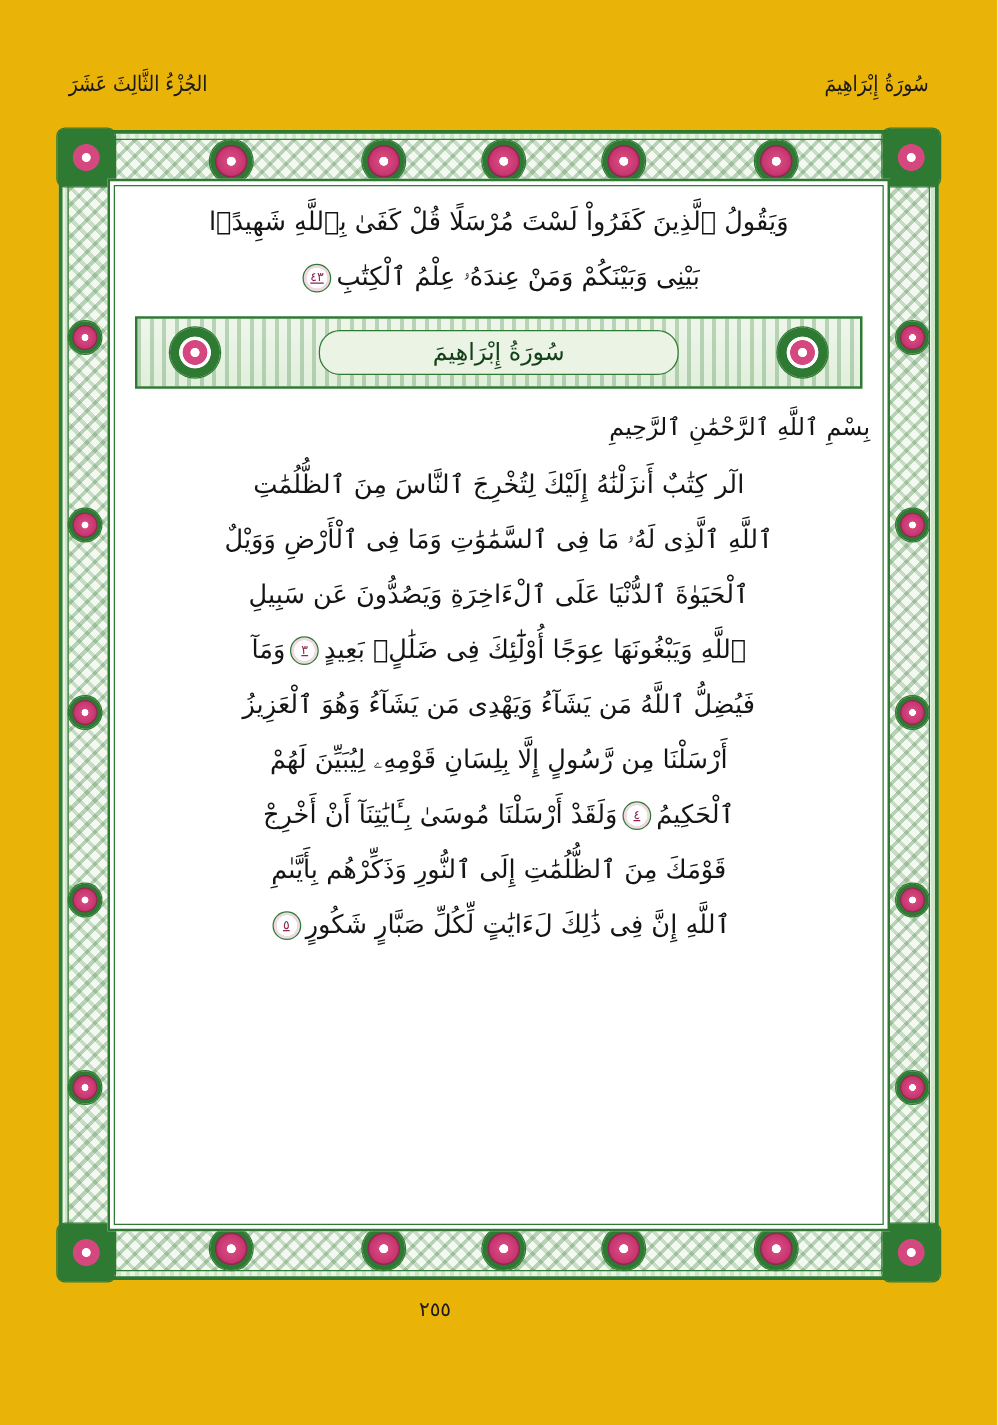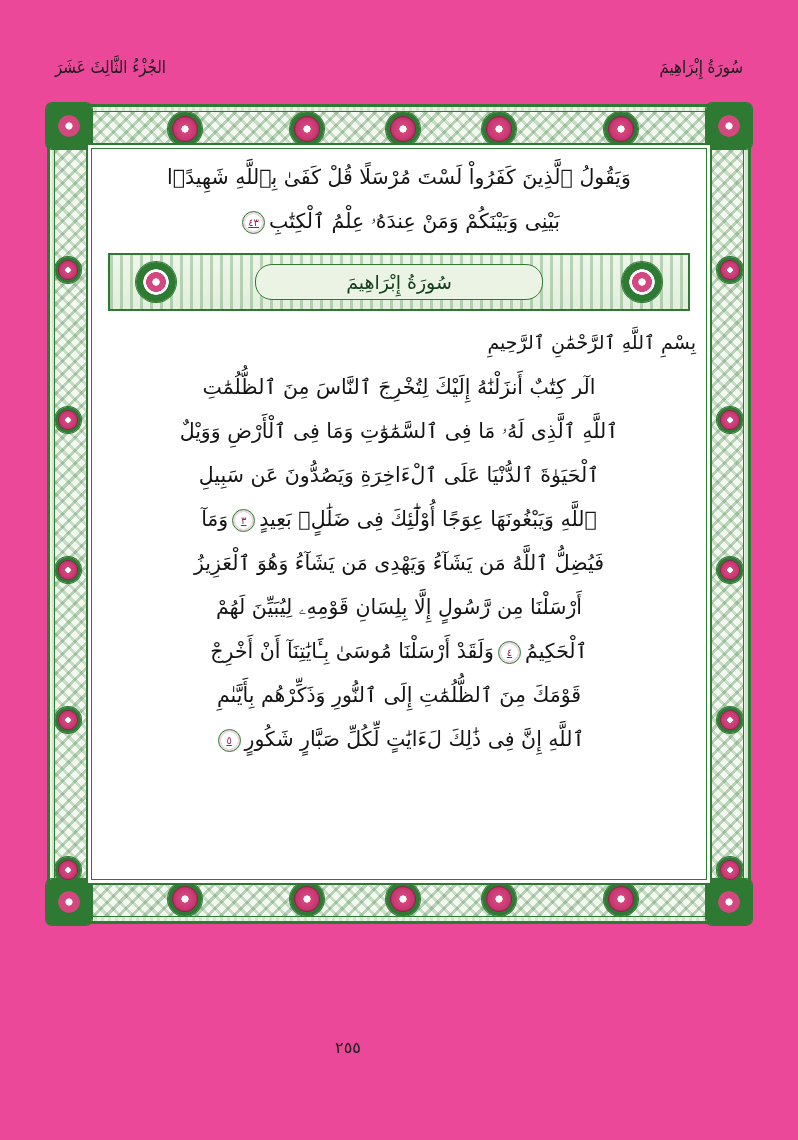--- a/index.html
+++ b/index.html
@@ -11,21 +11,21 @@
     width: 798px;
     height: 1140px;
     position: relative;
     font-family: "DejaVu Sans", sans-serif;
     overflow: hidden;
   }
 
   .page {
     position: absolute;
     inset: 0;
-    background: #ec4899;
+    background: #eab308;
   }
 
   
   .page-header {
     position: absolute;
     top: 58px;
     left: 55px;
     right: 55px;
     height: 30px;
     display: flex;
@@ -47,21 +47,21 @@
   .header-right {
     transform: scaleY(1.15);
   }
 
   
   .frame-outer {
     position: absolute;
     top: 104px;
     left: 47px;
     width: 704px;
-    height: 820px;
+    height: 920px;
     box-sizing: border-box;
     border: 3px solid #2f7a33;
     background:
       repeating-linear-gradient(90deg,
         #e9f3e6 0px, #e9f3e6 2px,
         #cfe6c9 2px, #cfe6c9 5px,
         #e9f3e6 5px, #e9f3e6 7px),
       #e9f3e6;
     padding: 0;
   }

